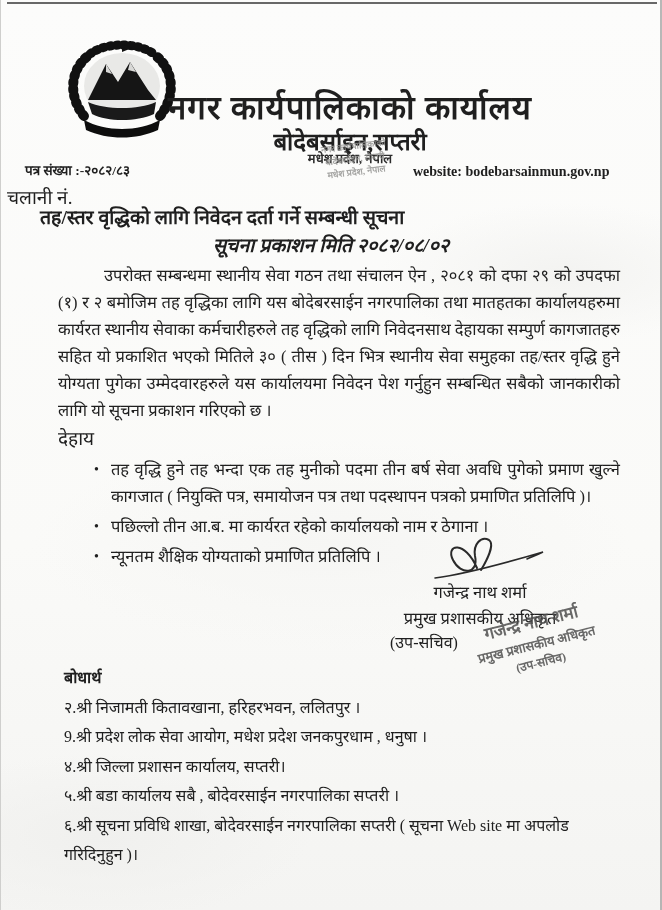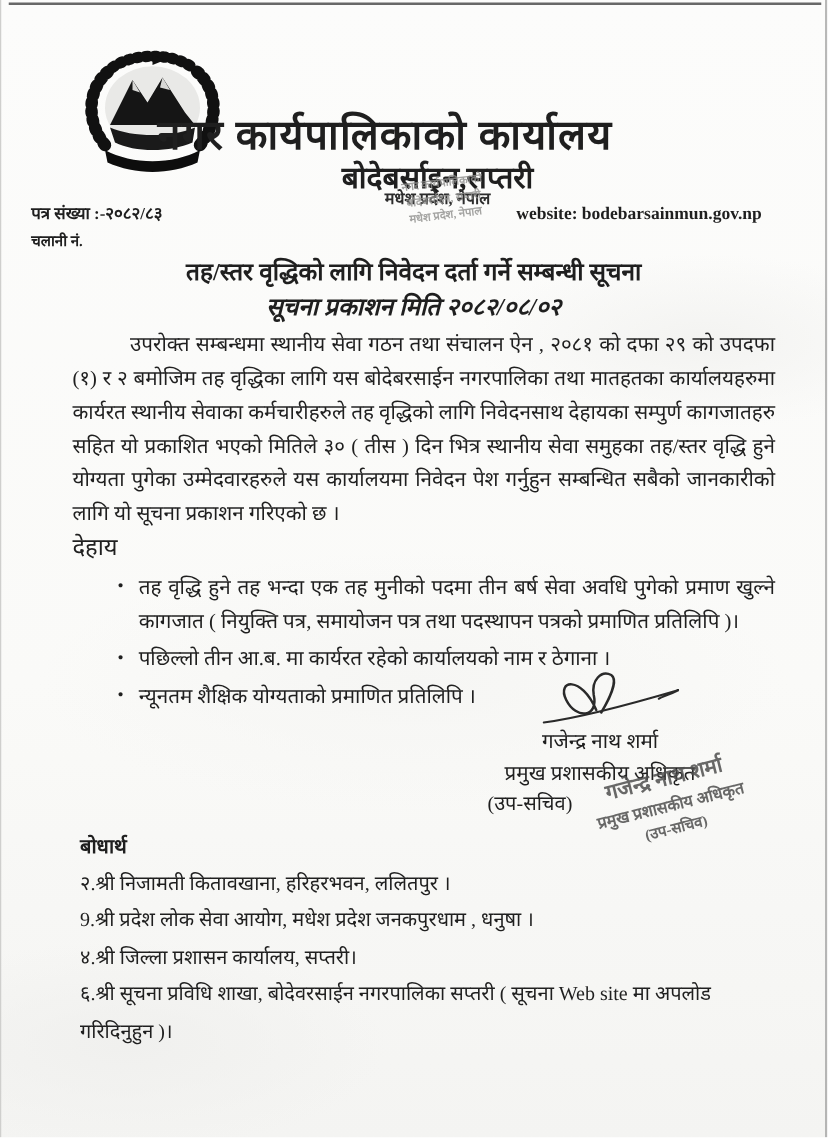--- a/index.html
+++ b/index.html
@@ -17,37 +17,37 @@
     color:#1f1f1f;
   }
   .scan-edge-top{position:absolute;left:7px;right:5px;top:2px;height:2px;background:#4d4d4d;opacity:.85;}
   .scan-edge-right{position:absolute;top:0;bottom:0;right:0;width:2px;background:#8a8a8a;opacity:.6;}
   .scan-edge-left{position:absolute;top:0;bottom:0;left:0;width:1px;background:#cfcfcd;}
 
   .emblem{position:absolute;left:66px;top:38px;width:112px;height:104px;}
 
   .h-muni{position:absolute;left:150px;top:46px;width:400px;text-align:center;
           font-size:31px;font-weight:700;letter-spacing:1px;white-space:nowrap;}
-  .h-office{position:absolute;left:126px;top:84px;width:480px;text-align:left;
+  .h-office{position:absolute;left:110px;top:84px;width:480px;text-align:center;
           font-size:33px;font-weight:700;letter-spacing:1px;white-space:nowrap;}
   .h-place{position:absolute;left:200px;top:124px;width:300px;text-align:center;
           font-size:24px;font-weight:700;}
   .h-prov{position:absolute;left:200px;top:149px;width:300px;text-align:center;
           font-size:13px;font-weight:600;color:#2c2c2c;}
 
   .hdr-stamp{position:absolute;left:260px;top:140px;width:190px;
           transform:rotate(-7deg);color:#8f8f8d;opacity:.8;
           font-size:9px;line-height:13px;text-align:center;font-weight:700;}
 
   .letter-no{position:absolute;left:25px;top:161px;font-size:13.5px;font-weight:600;}
-  .chalani{position:absolute;left:25px;top:184px;font-size:12px;font-weight:700;}
+  .chalani{position:absolute;left:7px;top:184px;font-size:19px;font-weight:400;}
   .website{position:absolute;left:413px;top:164px;font-size:14px;font-weight:600;
           font-family:"Liberation Serif","DejaVu Serif",serif;}
 
-  .title{position:absolute;left:40px;top:203px;width:582px;text-align:center;
+  .title{position:absolute;left:40px;top:203px;width:582px;
           font-size:19.5px;font-weight:700;}
   .pubdate{position:absolute;left:40px;top:231px;width:582px;text-align:center;
           font-size:19.5px;font-weight:700;font-style:italic;}
 
   .bodyblock{position:absolute;left:58px;top:262px;width:562px;
           font-size:16.5px;line-height:27px;text-align:justify;}
   .bodyblock p{margin:0;text-indent:46px;}
   .dehaya{margin-top:1px;font-size:19px;}
   .bullets{margin-top:4px;}
   .bullet-row{display:flex;gap:12px;padding-left:36px;margin-bottom:3px;}
@@ -150,15 +150,16 @@
     <div class="l1">गजेन्द्र नाथ शर्मा</div>
     <div class="l2">प्रमुख प्रशासकीय अधिकृत</div>
     <div class="l3">(उप-सचिव)</div>
   </div>
 
   <div class="ccblock">
     <div class="cc-head">बोधार्थ</div>
     <div class="cc-item">२.श्री निजामती कितावखाना, हरिहरभवन, ललितपुर ।</div>
     <div class="cc-item">9.श्री प्रदेश लोक सेवा आयोग, मधेश प्रदेश जनकपुरधाम , धनुषा ।</div>
     <div class="cc-item">४.श्री जिल्ला प्रशासन कार्यालय, सप्तरी।</div>
+    <div class="cc-item">५.श्री बडा कार्यालय सबै , बोदेवरसाईन नगरपालिका सप्तरी ।</div>
     <div class="cc-item">६.श्री सूचना प्रविधि शाखा, बोदेवरसाईन नगरपालिका सप्तरी ( सूचना Web site मा अपलोड गरिदिनुहुन )।</div>
   </div>
 </div>
 
 </body></html>

